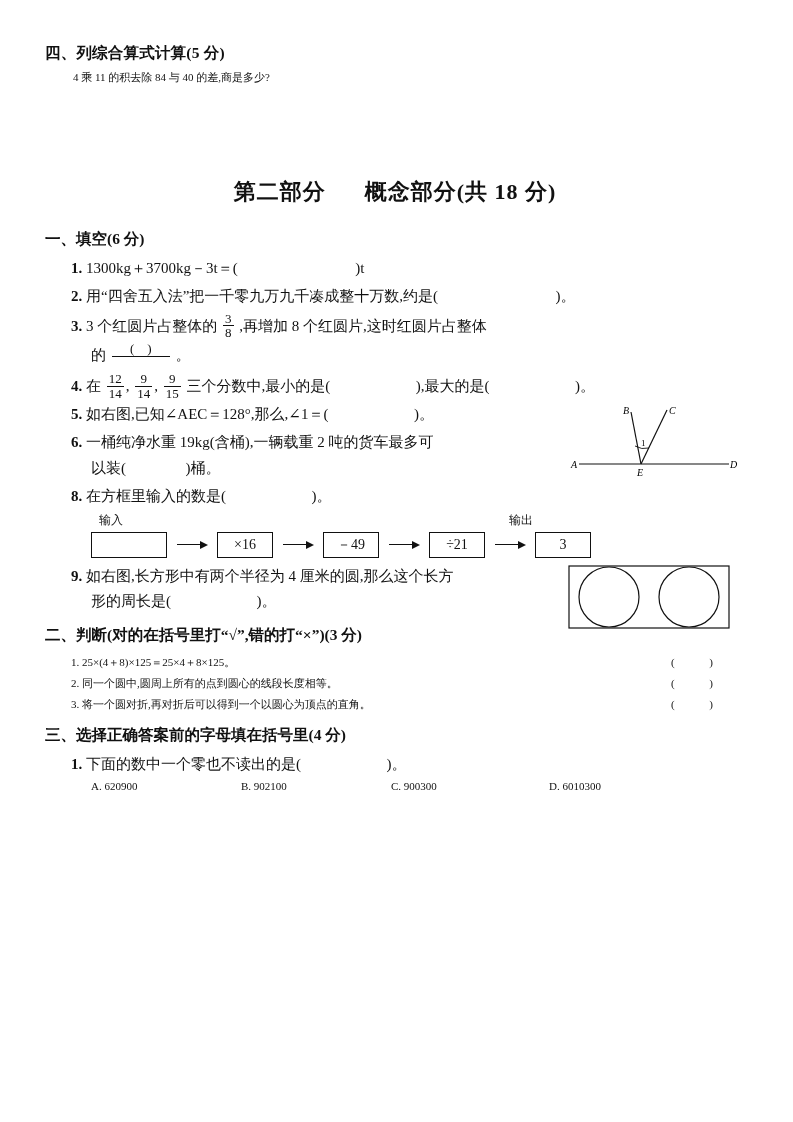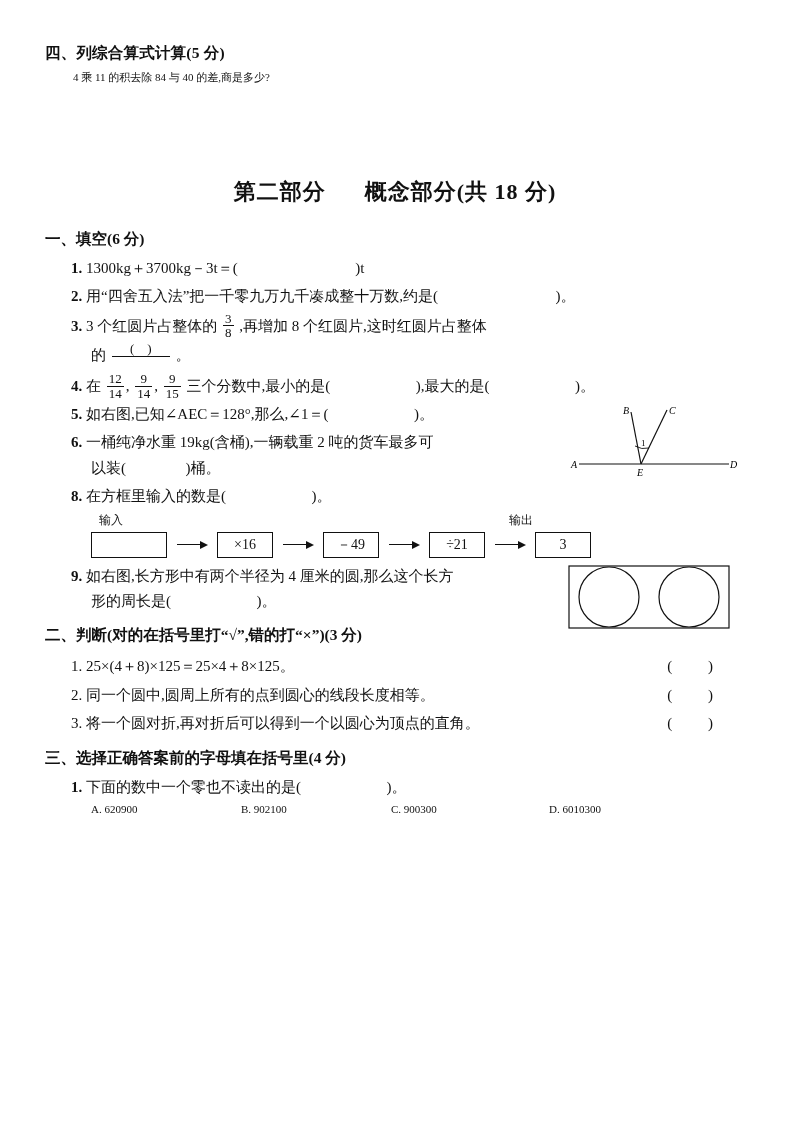--- a/index.html
+++ b/index.html
@@ -145,21 +145,21 @@
     position: absolute;
     right: 10px;
     top: -6px;
     width: 168px;
     height: 78px;
   }
 
   
   .tf-row {
     position: relative;
-    font-size: 15px;
+    font-size: 11px;
     line-height: 1.9;
     padding-left: 26px;
   }
   .tf-row .tail {
     position: absolute;
     right: 16px;
     letter-spacing: 16px;
   }
 
   .choices {

